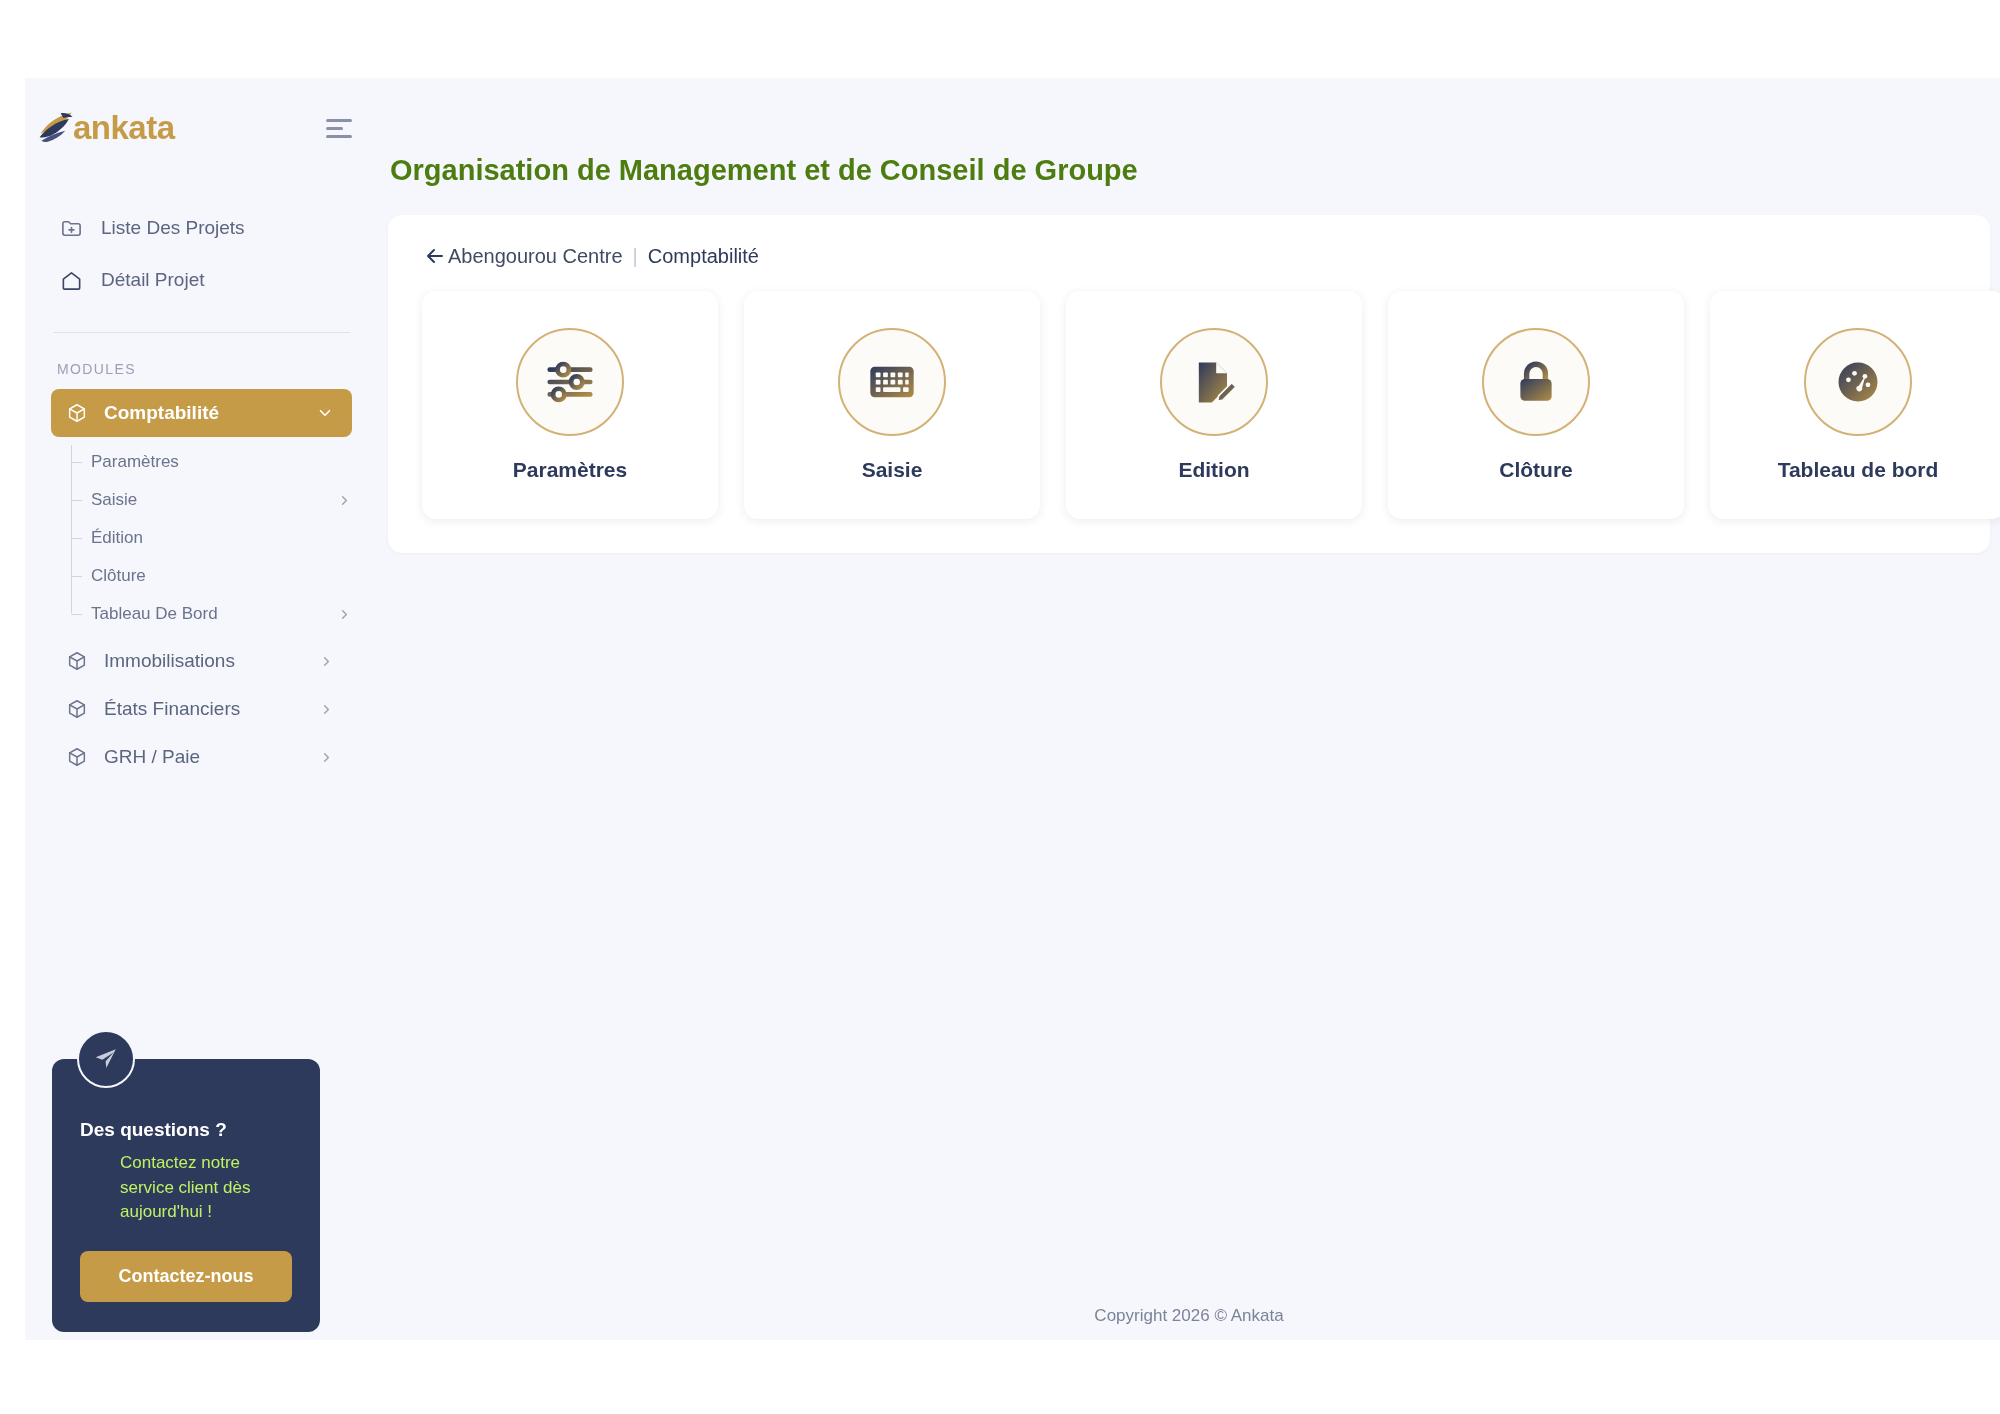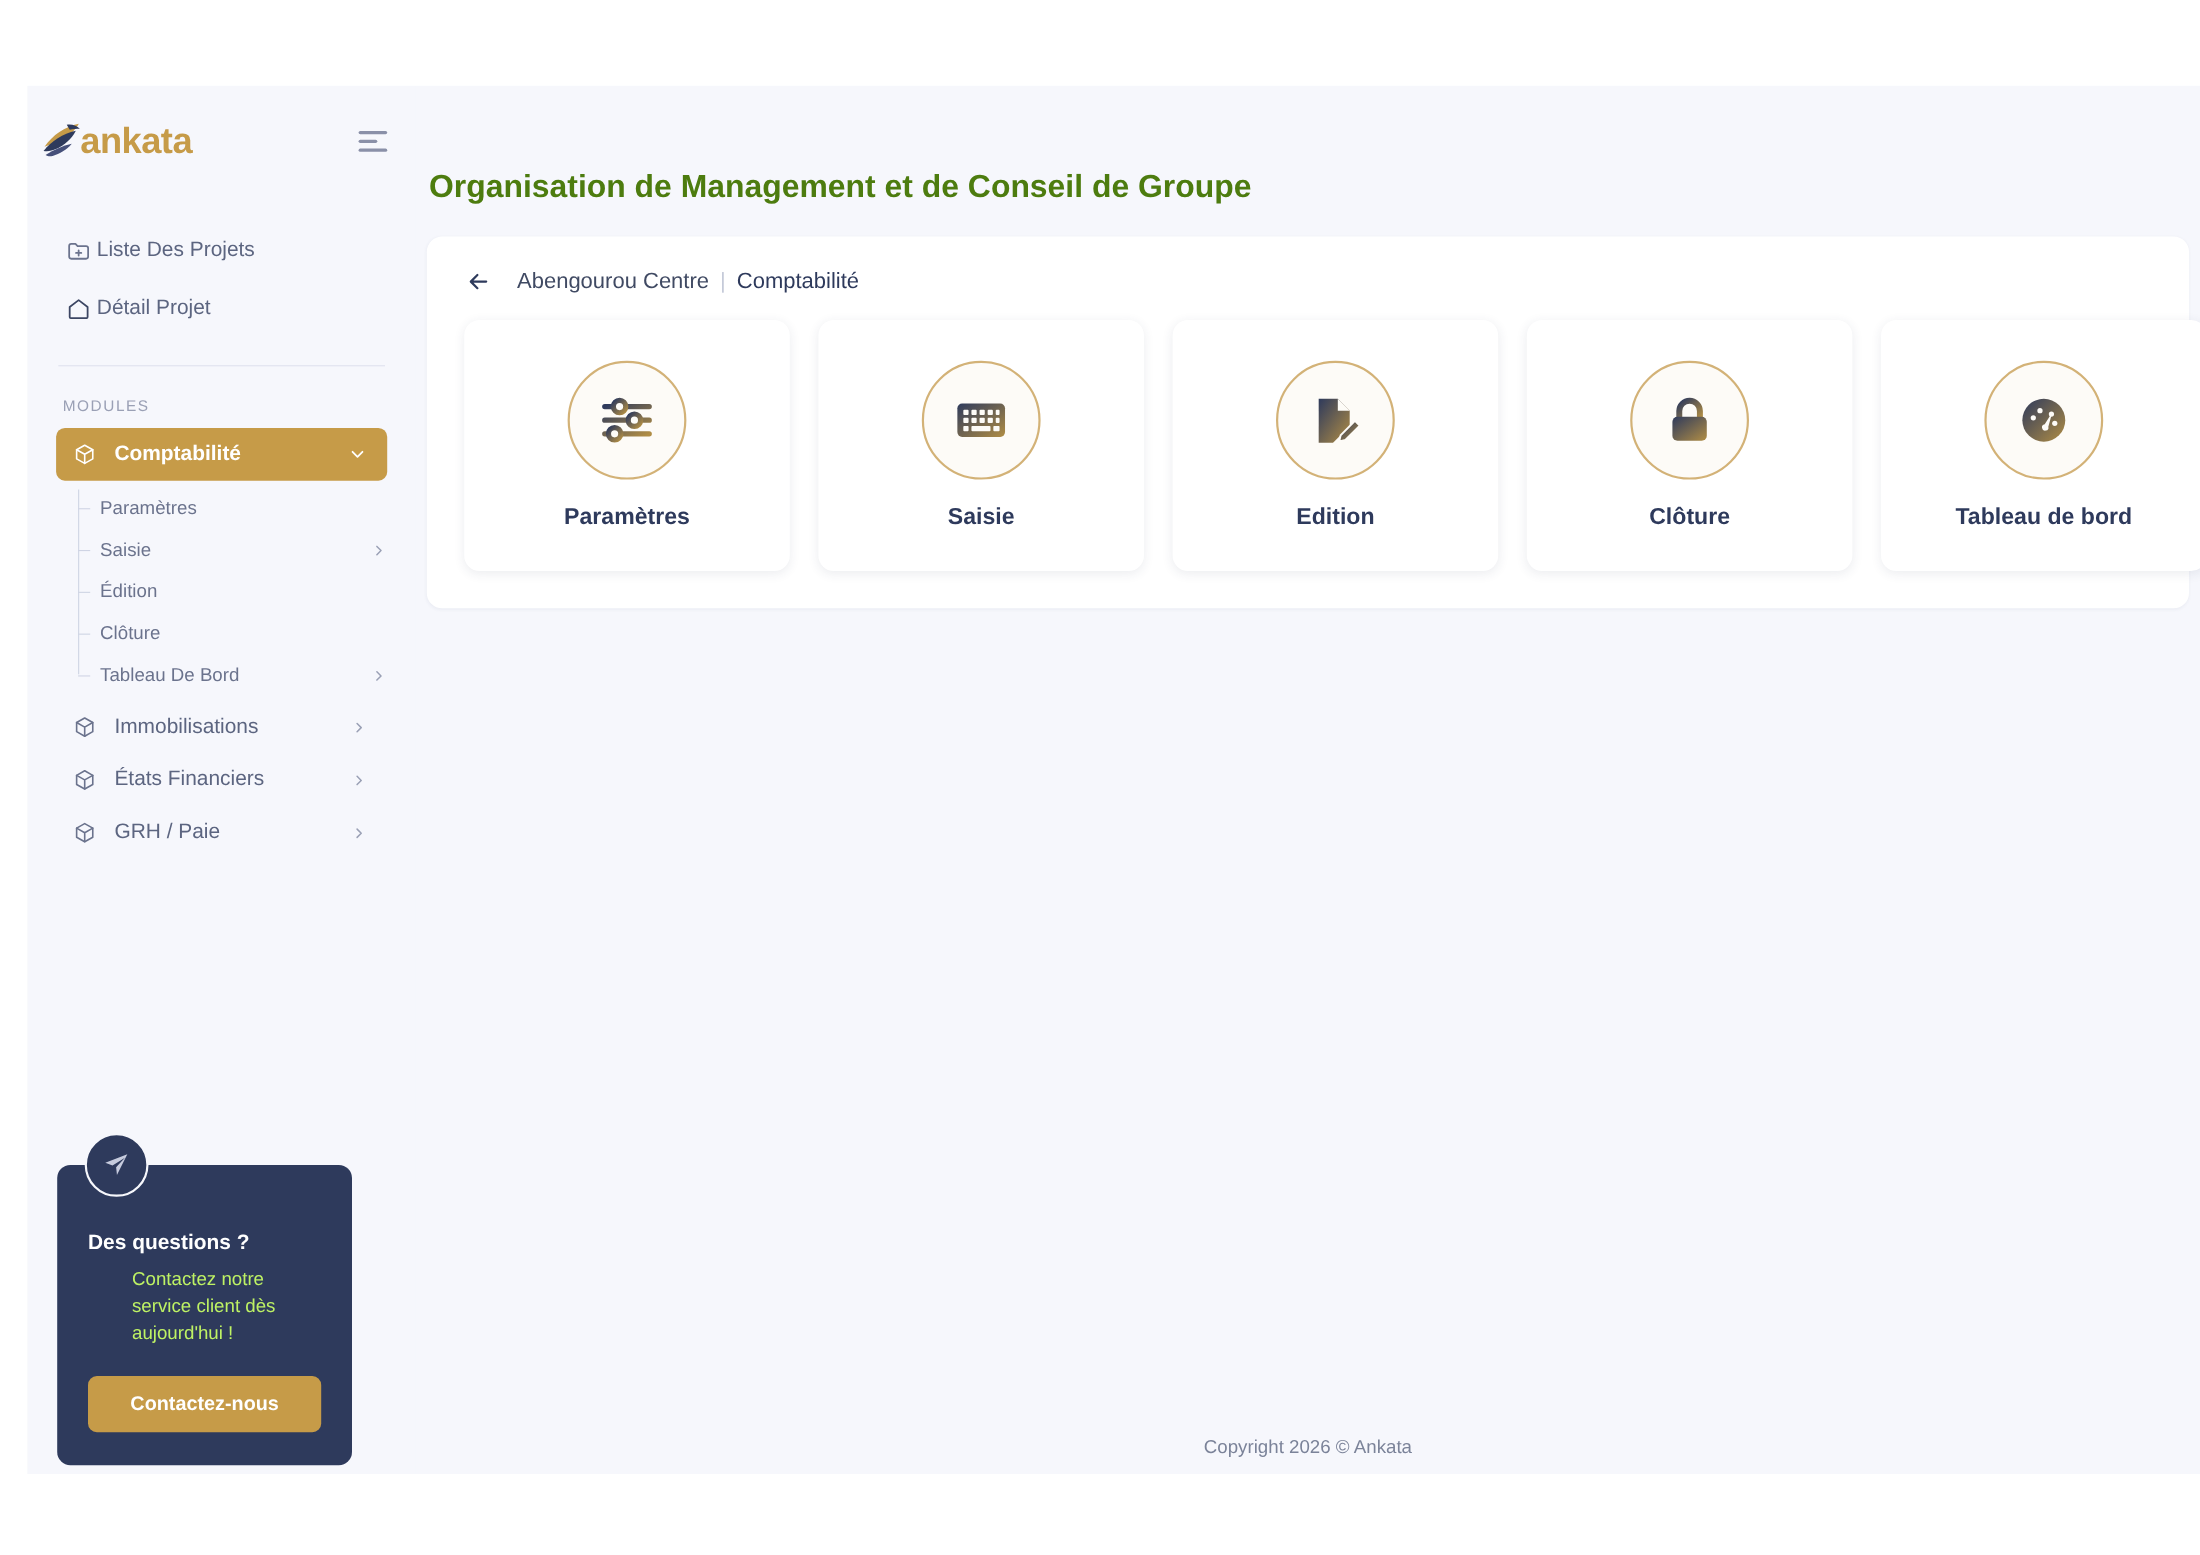--- a/index.html
+++ b/index.html
@@ -54,21 +54,21 @@
     cursor: pointer;
   }
   .burger i { display: block; height: 3px; border-radius: 2px; background: #8a90a8; }
   .burger i:nth-child(1) { width: 26px; }
   .burger i:nth-child(2) { width: 17px; }
   .burger i:nth-child(3) { width: 26px; }
 
   
   .topnav { padding: 24px 0 0 0; }
   .nav-item {
-    display: flex; align-items: center; gap: 5px;
+    display: flex; align-items: center; gap: 18px;
     height: 52px;
     padding-left: 34px;
     color: #5c6580;
     font-size: 19px;
     cursor: pointer;
   }
   .nav-item .ico { width: 24px; height: 24px; flex: 0 0 24px; display:flex; align-items:center; justify-content:center; }
   .nav-item .ico svg { display:block; }
 
   .divider {
@@ -195,21 +195,20 @@
     margin: 0 10px 0 10px;
     background: #ffffff;
     border-radius: 14px;
     padding: 28px 0 34px 0;
     box-shadow: 0 1px 3px rgba(40,50,90,.05);
     flex: 0 0 auto;
   }
 
   .breadcrumb {
     display: flex; align-items: center;
-    gap: 22px;
     padding: 0 0 0 34px;
     margin-bottom: 22px;
   }
   .back-arrow { width: 26px; height: 26px; display:flex; align-items:center; justify-content:center; cursor: pointer; }
   .crumb-text { font-size: 20px; color: #404a63; display: flex; align-items: center; gap: 10px; }
   .crumb-sep { color: #c5cad9; }
   .crumb-current { color: #2e3a5c; }
 
   .cards {
     display: flex;

